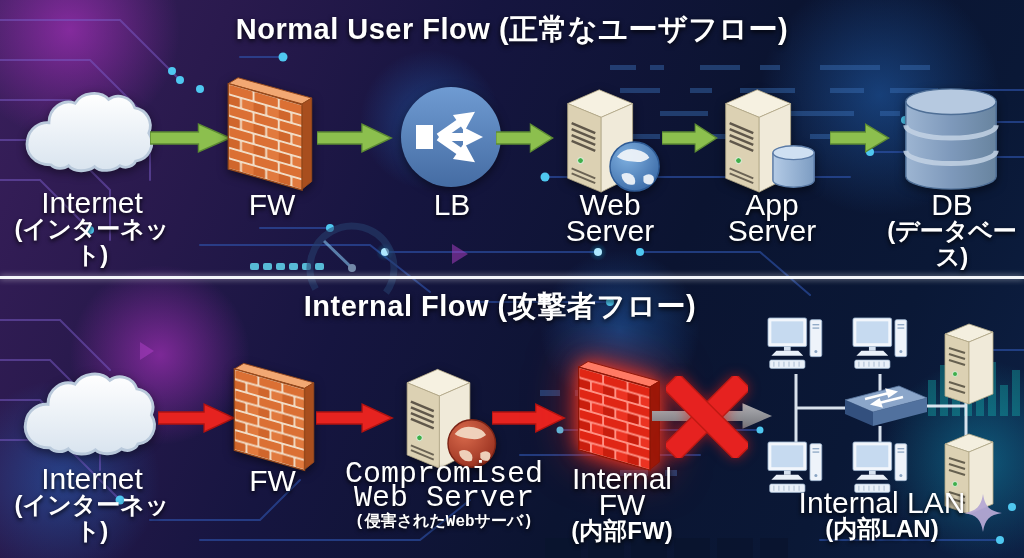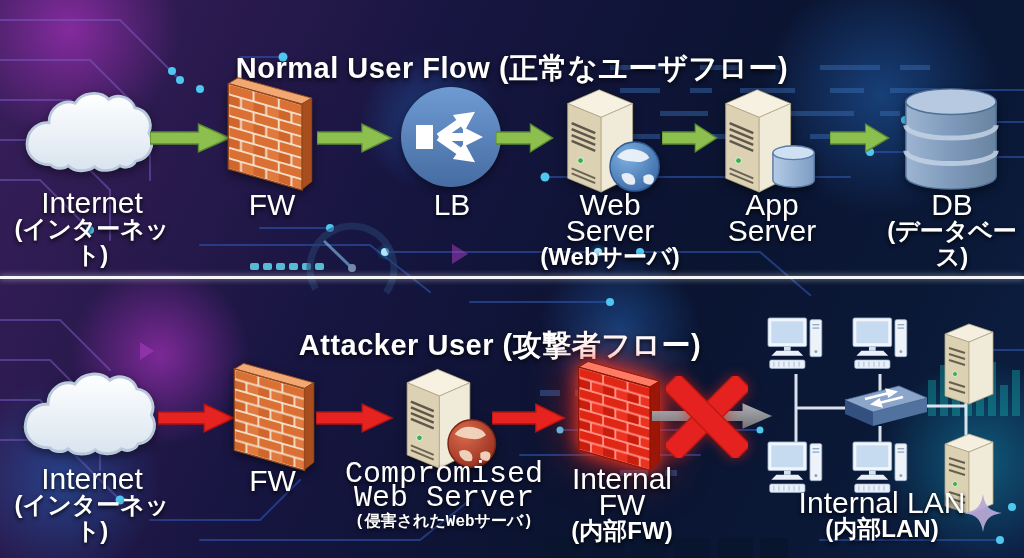--- a/index.html
+++ b/index.html
@@ -7,21 +7,21 @@
     position:relative;width:1024px;height:558px;overflow:hidden;
     font-family:"Liberation Sans","DejaVu Sans",sans-serif;
     background:linear-gradient(115deg,#3a1f5c 0%,#2a1a4e 18%,#161540 38%,#0b1431 62%,#0a1836 82%,#0d2044 100%);
     color:#fff;
   }
   #stage svg{display:block;}
   .abs{position:absolute;}
   .bgsvg{left:0;top:0;z-index:0;}
   .divider{left:0;top:276px;width:1024px;height:3px;background:#f4f6fa;z-index:2;box-shadow:0 0 6px rgba(255,255,255,.6);}
   .title{z-index:3;text-align:center;font-weight:bold;font-size:29px;letter-spacing:.5px;
-         text-shadow:0 2px 5px rgba(0,0,0,.85);white-space:nowrap;margin-top:39px;}
+         text-shadow:0 2px 5px rgba(0,0,0,.85);white-space:nowrap;}
   .node-label{z-index:3;text-align:center;line-height:26px;text-shadow:0 2px 4px rgba(0,0,0,.9);}
   .t1{font-size:30px;}
   .t2{font-size:24px;font-weight:bold;}
   .t3{font-size:16px;font-weight:bold;}
   .icon{z-index:3;}
   .shadowed{filter:drop-shadow(0 3px 5px rgba(0,0,0,.5));}
   .cloudfx{filter:drop-shadow(0 3px 5px rgba(0,0,0,.45));}
   .redglow{filter:drop-shadow(0 0 9px rgba(255,60,35,.95)) drop-shadow(0 0 22px rgba(255,35,20,.55));}
   .xglow{filter:drop-shadow(0 0 6px rgba(235,30,20,.55));z-index:5;}
   .grayarrow{z-index:4;}
@@ -212,21 +212,21 @@
     <g fill="#b040c8" opacity=".5">
       <path d="M452,244 l16,10 -16,10 z"></path>
       <path d="M140,342 l14,9 -14,9 z"></path>
       <path d="M436,450 l15,9 -15,9 z"></path>
     </g>
   </svg>
 
   <div class="abs divider"></div>
 
   <div class="abs title" style="left:112px;top:10px;width:800px;">Normal User Flow (正常なユーザフロー)</div>
-  <div class="abs title" style="left:100px;top:287px;width:800px;">Attacker User (攻撃者フロー)</div>
+  <div class="abs title" style="left:100px;top:287px;width:800px;">Internal Flow (攻撃者フロー)</div>
 
   <svg class="abs icon cloudfx" style="left:20px;top:86px;" width="140" height="96" viewBox="0 0 150 100">
     <path d="M33,83 C15,83 5,70 8,56 C10,44 21,37 31,38 C31,22 46,12 59,17 C66,5 86,3 95,13 C104,6 119,10 123,22 C136,24 143,37 138,49 C146,62 138,77 124,79 C122,84 114,88 107,84 C100,90 86,91 80,85 C72,91 58,91 52,84 C47,88 38,88 33,83 Z" fill="url(#cloudG)" stroke="#b9c9db" stroke-width="3"></path>
   </svg>
 
   <svg class="abs icon" style="left:150px;top:120px;" width="82" height="36" viewBox="0 0 88 36" preserveAspectRatio="none">
     <path d="M0,12 H52 V4 L86,18 52,32 V24 H0 Z" fill="#8cbf4e" stroke="#5c8a33" stroke-width="1.5"></path>
   </svg>
 
   <svg class="abs icon shadowed" style="left:220px;top:70px;" width="102" height="126" viewBox="0 0 104 130">
@@ -314,21 +314,20 @@
   </svg>
 
   <div class="abs node-label" style="left:7px;top:190px;width:170px;">
     <div class="t1">Internet</div>
     <div class="t2">(インターネット)</div>
   </div>
   <div class="abs node-label t1" style="left:222px;top:192px;width:100px;">FW</div>
   <div class="abs node-label t1" style="left:402px;top:192px;width:100px;">LB</div>
   <div class="abs node-label" style="left:540px;top:192px;width:140px;">
     <div class="t1">Web Server</div>
-    <div class="t2">(Webサーバ)</div>
   </div>
   <div class="abs node-label" style="left:702px;top:192px;width:140px;">
     <div class="t1">App Server</div>
   </div>
   <div class="abs node-label" style="left:878px;top:192px;width:148px;">
     <div class="t1">DB</div>
     <div class="t2">(データベース)</div>
   </div>
 
   <svg class="abs icon cloudfx" style="left:18px;top:366px;" width="145" height="100" viewBox="0 0 150 100">

